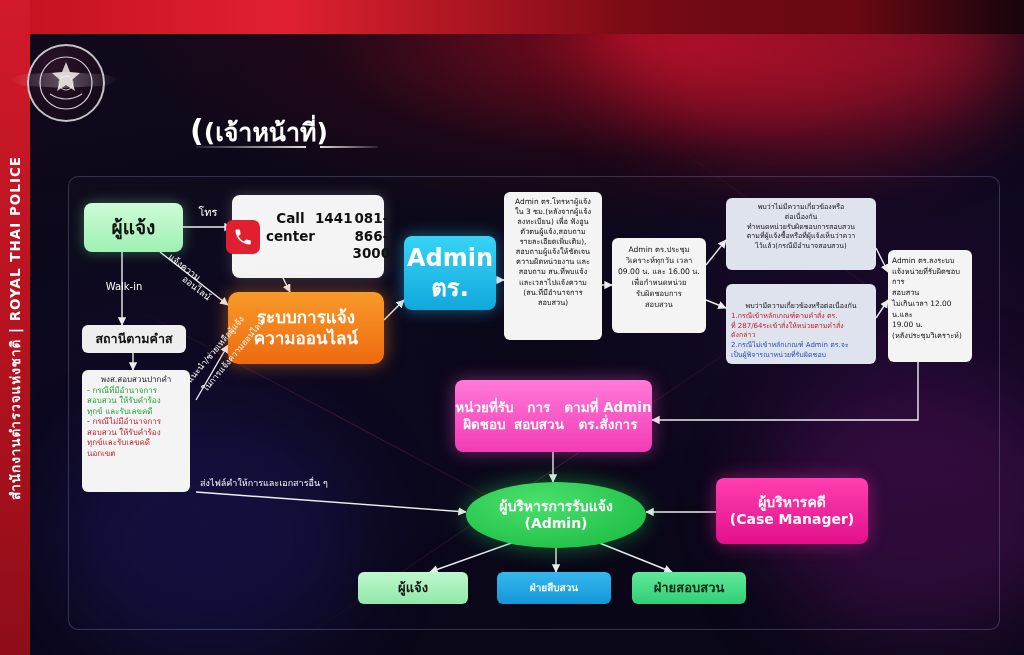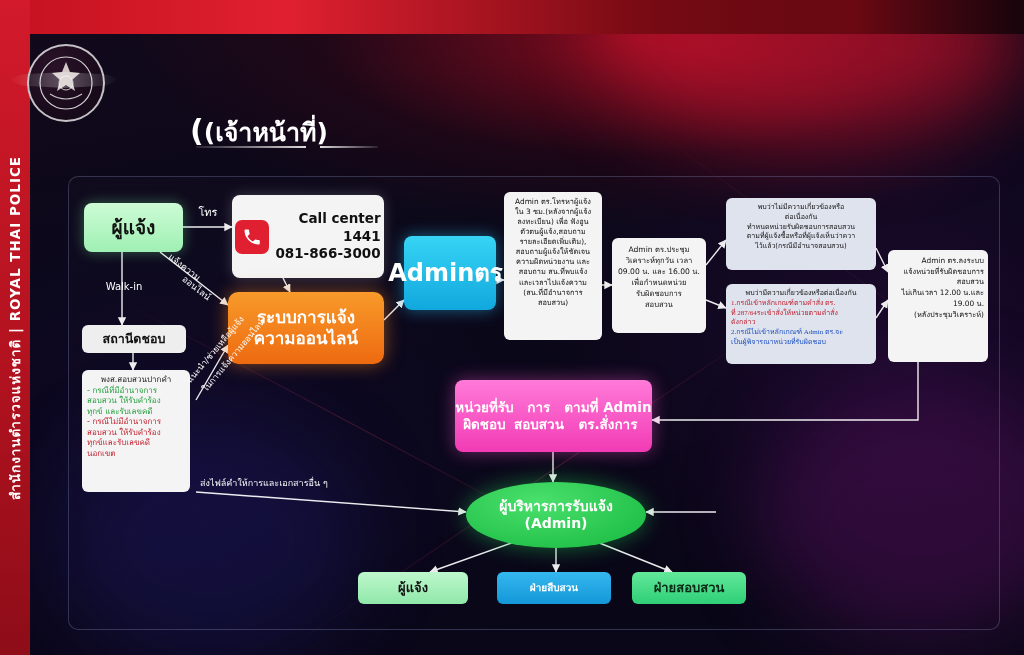--- a/index.html
+++ b/index.html
@@ -150,42 +150,42 @@
   </div>
 
   <div class="node" style="left:232px;top:195px;width:152px;height:83px;border-radius:8px;
               background:#f4f4f4;color:#111;font-size:13px;flex-direction:row;gap:6px;
               box-shadow:0 0 14px rgba(255,255,255,.2);">
     <span style="width:34px;height:34px;border-radius:7px;background:#e02030;display:inline-flex;align-items:center;justify-content:center;flex:0 0 auto;">
       <svg width="20" height="20" viewBox="0 0 24 24" fill="#fff">
           <path d="M6.6 10.8c1.4 2.8 3.8 5.1 6.6 6.6l2.2-2.2c.3-.3.7-.4 1.1-.3 1.2.4 2.5.6 3.8.6.6 0 1 .4 1 1V20c0 .6-.4 1-1 1C10.6 21 3 13.4 3 4c0-.6.4-1 1-1h3.5c.6 0 1 .4 1 1 0 1.3.2 2.6.6 3.8.1.4 0 .8-.3 1.1l-2.2 2z"></path>
         </svg>
     </span>
-    <span style="display:flex;flex-direction:column;line-height:1.3;text-align:right;">
+    <span style="display:flex;line-height:1.3;">
       <span style="font-size:13.5px">Call center</span>
       <span style="font-size:13.5px">1441</span>
       <span style="font-size:13.5px">081-866-3000</span>
     </span>
   </div>
 
   <div class="node" style="left:82px;top:325px;width:104px;height:28px;border-radius:6px;
               background:#eeeeee;color:#111;font-size:12.5px;">
-    <span>สถานีดชอบ</span>
+    <span>สถานีตามคำส</span>
   </div>
 
   <div class="node" style="left:228px;top:292px;width:156px;height:72px;border-radius:10px;
               background:linear-gradient(180deg,#f89a2a,#ee6a10);color:#fff;font-size:17px;
               flex-direction:column;box-shadow:0 0 18px rgba(255,140,30,.5);">
     <span>ระบบการแจ้ง</span>
     <span>ความออนไลน์</span>
   </div>
 
   <div class="node" style="left:404px;top:236px;width:92px;height:74px;border-radius:8px;
               background:linear-gradient(180deg,#37d4f5,#11a8dd);color:#fff;font-size:24px;
-              box-shadow:0 0 16px rgba(40,190,240,.5);">
+              flex-direction:column;box-shadow:0 0 16px rgba(40,190,240,.5);">
     <span>Admin</span>
     <span>ตร.</span>
   </div>
 
   <div style="position:absolute;left:82px;top:370px;width:108px;height:122px;border-radius:6px;
               background:#f4f4f4;color:#111;padding:5px 5px;box-sizing:border-box;font-size:8px;line-height:1.32;text-align:center;">
     <div style="color:#111">พงส.สอบสวนปากคำ</div>
     <div style="color:#1f9d3a;text-align:left">- กรณีที่มีอำนาจการ</div>
     <div style="color:#1f9d3a;text-align:left">สอบสวน ให้รับคำร้อง</div>
     <div style="color:#1f9d3a;text-align:left">ทุกข์ และรับเลขคดี</div>
@@ -223,31 +223,31 @@
   <div style="position:absolute;left:726px;top:198px;width:150px;height:72px;border-radius:6px;
               background:#dfe3ee;color:#111;padding:5px 5px;box-sizing:border-box;font-size:7px;line-height:1.4;text-align:center;">
     <div>พบว่าไม่มีความเกี่ยวข้องหรือ</div>
     <div>ต่อเนื่องกัน</div>
     <div>ทำหนดหน่วยรับผิดชอบการสอบสวน</div>
     <div>ตามที่ผู้แจ้งซื้อหรือที่ผู้แจ้งเห็นว่าควา</div>
     <div>ไว้แล้ว(กรณีมีอำนาจสอบสวน)</div>
   </div>
 
   <div style="position:absolute;left:726px;top:284px;width:150px;height:80px;border-radius:6px;
-              background:#dfe3ee;color:#111;padding:5px 5px;box-sizing:border-box;font-size:7px;line-height:1.4;text-align:center;font-family:Liberation Serif, serif;">
+              background:#dfe3ee;color:#111;padding:18px 5px;box-sizing:border-box;font-size:7px;line-height:1.4;text-align:center;">
     <div>พบว่ามีความเกี่ยวข้องหรือต่อเนื่องกัน</div>
     <div style="color:#c01b2a;text-align:left">1.กรณีเข้าหลักเกณฑ์ตามคำสั่ง ตร.</div>
     <div style="color:#c01b2a;text-align:left">ที่ 287/64ระเข้าสั่งให้หน่วยตามคำสั่ง</div>
     <div style="color:#c01b2a;text-align:left">ดังกล่าว</div>
     <div style="color:#1b4fc0;text-align:left">2.กรณีไม่เข้าหลักเกณฑ์ Admin ตร.จะ</div>
     <div style="color:#1b4fc0;text-align:left">เป็นผู้พิจารณาหน่วยที่รับผิดชอบ</div>
   </div>
 
-  <div style="position:absolute;left:888px;top:250px;width:100px;height:112px;border-radius:6px;
-              background:#f4f4f4;color:#111;padding:6px 4px;box-sizing:border-box;font-size:7.4px;line-height:1.45;text-align:right;">
+  <div style="position:absolute;left:888px;top:250px;width:84px;height:112px;border-radius:6px;
+              background:#f4f4f4;color:#111;padding:6px 4px;box-sizing:border-box;font-size:7.4px;line-height:1.45;text-align:left;">
     <div>Admin ตร.ลงระบบ</div>
     <div>แจ้งหน่วยที่รับผิดชอบการ</div>
     <div>สอบสวน</div>
     <div>ไม่เกินเวลา 12.00 น.และ</div>
     <div>19.00 น.</div>
     <div>(หลังประชุมวิเคราะห์)</div>
   </div>
 
   <div class="node" style="left:455px;top:380px;width:197px;height:72px;border-radius:8px;
               background:linear-gradient(180deg,#ff7ad9,#f23bb5);color:#fff;font-size:13.5px;
@@ -257,20 +257,26 @@
     <span>ตามที่ Admin ตร.สั่งการ</span>
   </div>
 
   <div class="node" style="left:466px;top:482px;width:180px;height:66px;border-radius:50%;
               background:radial-gradient(ellipse at 40% 30%,#4ae06c,#16b83f);color:#fff;font-size:14px;
               flex-direction:column;box-shadow:0 0 22px rgba(40,220,90,.45);">
     <span>ผู้บริหารการรับแจ้ง</span>
     <span>(Admin)</span>
   </div>
 
+  <div class="node" style="left:716px;top:478px;width:152px;height:66px;border-radius:8px;
+              background:linear-gradient(180deg,#ff3fb0,#e2108a);color:#fff;font-size:14px;
+              flex-direction:column;box-shadow:0 0 18px rgba(240,40,160,.45);">
+    <span>ผู้บริหารคดี</span>
+    <span>(Case Manager)</span>
+  </div>
 
   <div class="node" style="left:358px;top:572px;width:110px;height:32px;border-radius:6px;
               background:linear-gradient(180deg,#bff7cd,#8fe8a9);color:#111;font-size:13px;">
     <span>ผู้แจ้ง</span>
   </div>
   <div class="node" style="left:497px;top:572px;width:114px;height:32px;border-radius:6px;
               background:linear-gradient(180deg,#35b7ef,#1497d8);color:#fff;font-size:10px;">
     <span>ฝ่ายสืบสวน</span>
   </div>
   <div class="node" style="left:632px;top:572px;width:114px;height:32px;border-radius:6px;

